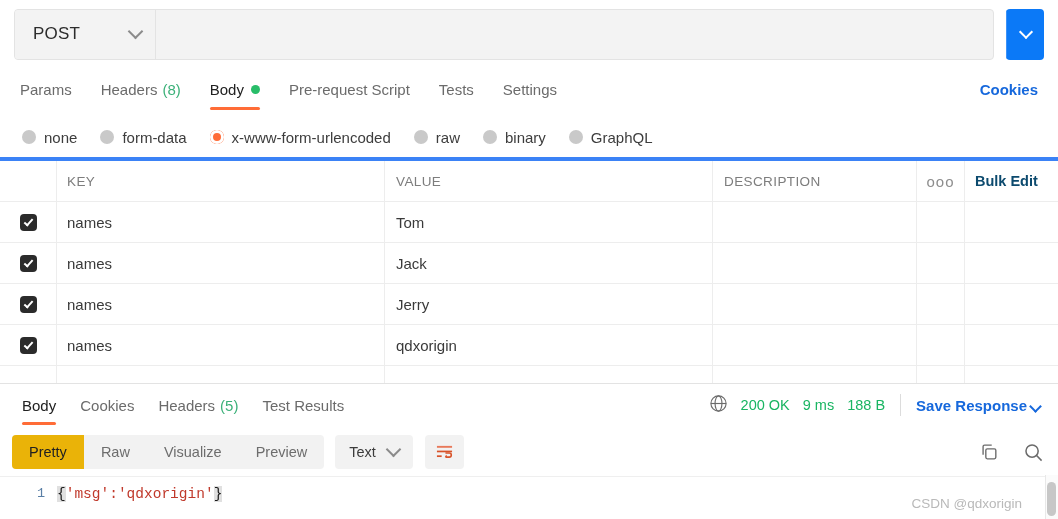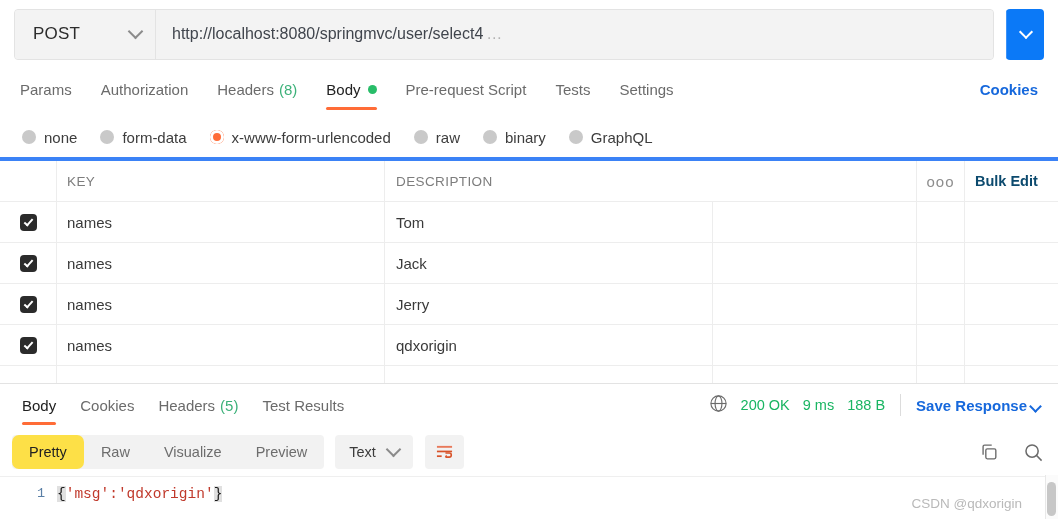--- a/index.html
+++ b/index.html
@@ -161,21 +161,21 @@
   
   .viewbar {
     position: absolute; left: 0; top: 428px; width: 1058px; height: 48px;
     display: flex; align-items: center; padding-left: 12px;
   }
   .segwrap { display: flex; height: 34px; background: #f2f2f2; border-radius: 4px; overflow: hidden; }
   .seg {
     display: flex; align-items: center; padding: 0 17px; font-size: 14.5px;
     color: #6d6d6d; cursor: pointer; white-space: nowrap;
   }
-  .seg.active { background: #fde047; color: #212121; border-radius: 7px; }
+  .seg.active { background: #eab308; color: #212121; }
   .dropbox {
     display: flex; align-items: center; height: 34px; margin-left: 11px;
     background: #f2f2f2; border-radius: 4px; padding: 0 14px; gap: 12px; cursor: pointer;
   }
   .dropbox .lab { font-size: 14.5px; color: #3c3c3c; }
   .wrapbtn {
     display: flex; align-items: center; justify-content: center;
     width: 39px; height: 34px; margin-left: 12px; background: #f2f2f2;
     border-radius: 4px; cursor: pointer;
   }
@@ -214,38 +214,31 @@
 <body>
 
 <div class="app">
 
   <div class="urlbar">
     <div class="method-url">
       <div class="method-select">
         <span class="method-label">POST</span>
         <span class="chev"></span>
       </div>
-      <div class="url-input">
-        <span>http://localhost:8080/springmvc/user/select4</span>
-          <span class="url-ell">…</span>
-      </div>
     </div>
     <div class="send-group">
       <div class="send-caret">
         <span class="chev-w"></span>
       </div>
     </div>
   </div>
 
   <div class="req-tabs">
     <div class="rtab">
       <span>Params</span>
-    </div>
-    <div class="rtab">
-      <span>Authorization</span>
     </div>
     <div class="rtab">
       <span>Headers</span>
       <span class="count">(8)</span>
     </div>
     <div class="rtab active">
       <span>Body</span>
       <span class="greendot"></span>
     </div>
     <div class="rtab">
@@ -285,20 +278,23 @@
       <span class="radio"></span>
       <span class="radio-label">GraphQL</span>
     </div>
   </div>
 
   <div class="tablewrap">
     <div class="trow head">
       <div class="c-check"></div>
       <div class="c-key">
           <span class="hcell">KEY</span>
+        </div>
+      <div class="c-val">
+          <span class="hcell">VALUE</span>
         </div>
       <div class="c-desc">
           <span class="hcell">DESCRIPTION</span>
         </div>
       <div class="c-dots">
         <span class="dots">ooo</span>
       </div>
       <div class="c-bulk">
           <span class="bulk">Bulk Edit</span>
         </div>

